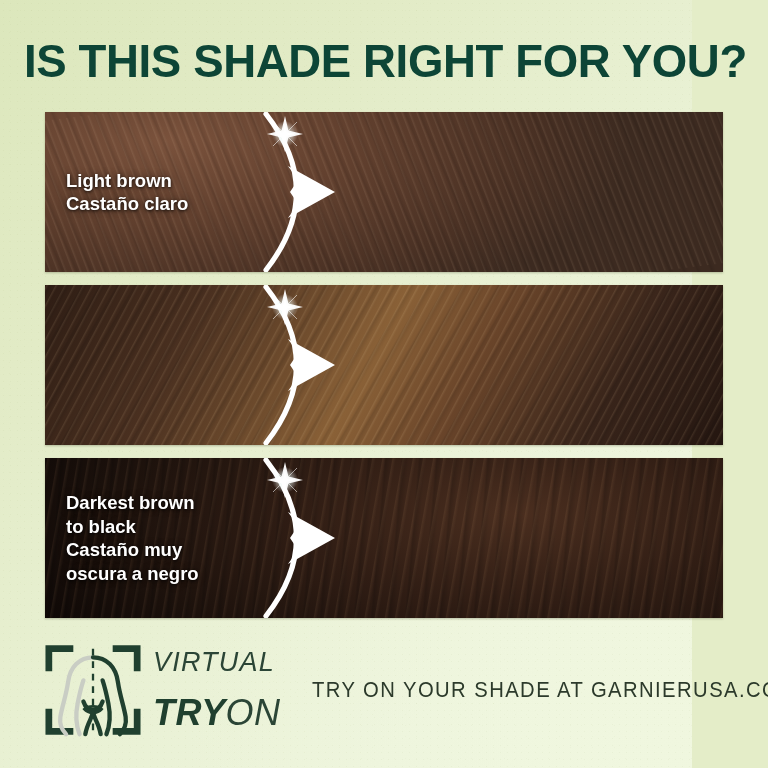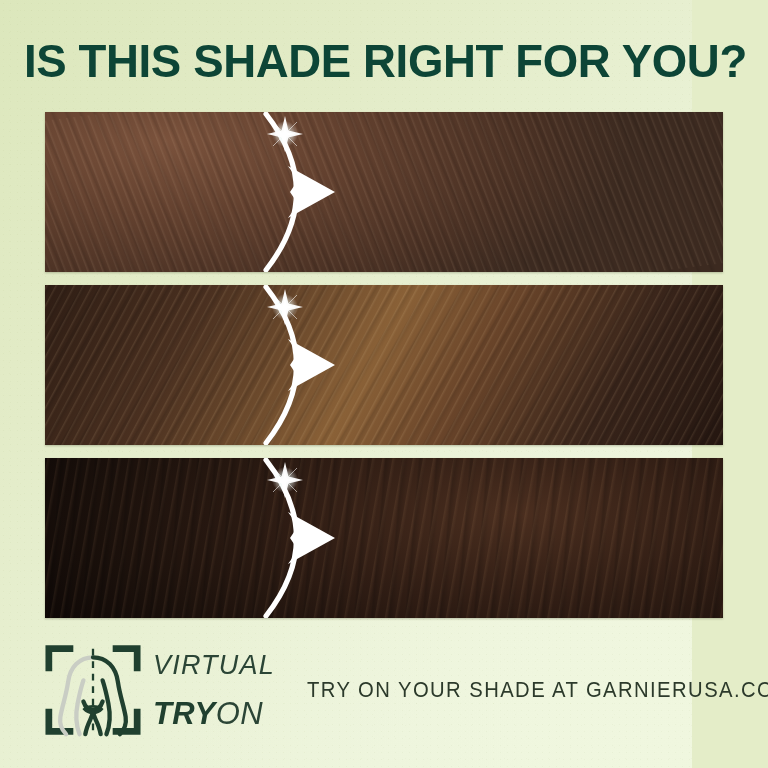--- a/index.html
+++ b/index.html
@@ -216,21 +216,21 @@
     line-height: 1;
     font-style: italic;
   }
   .vto-virtual {
     font-size: 27px;
     letter-spacing: 1.2px;
     font-weight: 400;
     color: #2b4536;
   }
   .vto-tryon {
-    font-size: 31px;
+    font-size: 36px;
     letter-spacing: 0.4px;
     margin-top: 19px;
   }
   .vto-try { font-weight: bold; color: #20402f; }
   .vto-on  { font-weight: 400; color: #2b4536; }
 
   .footer-cta {
     margin-left: 32px;
     color: #2c3a2b;
     font-family: "Liberation Sans Narrow", "Liberation Sans", sans-serif;
@@ -270,20 +270,22 @@
         <path d="M 243 54 L 290 80 L 243 106 L 253 92 L 245 80 L 253 68 Z" fill="#ffffff"></path>
         <circle cx="240" cy="22" r="13" fill="url(#spk1)"></circle>
         <path d="M240 4 L243.4 18.6 L258 22 L243.4 25.4 L240 40 L236.6 25.4 L222 22 L236.6 18.6 Z" fill="#ffffff" opacity="0.95"></path>
         <path d="M240 10 L241.6 20.4 L252 22 L241.6 23.6 L240 34 L238.4 23.6 L228 22 L238.4 20.4 Z" fill="#ffffff"></path>
         <g opacity="0.55" stroke="#ffffff" stroke-width="1">
           <line x1="228" y1="10" x2="252" y2="34"></line>
           <line x1="252" y1="10" x2="228" y2="34"></line>
         </g>
       </svg>
 
+      <div class="panel-caption">Light brown
+Castaño claro</div>
     </div>
 
     <div class="panel p2">
       <div class="hair">
         <div class="base"></div>
         <div class="strands"></div>
         <div class="strands2"></div>
       </div>
 
       <svg class="arc-svg" viewBox="0 0 678 160">
@@ -326,20 +328,24 @@
         <path d="M 243 54 L 290 80 L 243 106 L 253 92 L 245 80 L 253 68 Z" fill="#ffffff"></path>
         <circle cx="240" cy="22" r="13" fill="url(#spk3)"></circle>
         <path d="M240 4 L243.4 18.6 L258 22 L243.4 25.4 L240 40 L236.6 25.4 L222 22 L236.6 18.6 Z" fill="#ffffff" opacity="0.95"></path>
         <path d="M240 10 L241.6 20.4 L252 22 L241.6 23.6 L240 34 L238.4 23.6 L228 22 L238.4 20.4 Z" fill="#ffffff"></path>
         <g opacity="0.55" stroke="#ffffff" stroke-width="1">
           <line x1="228" y1="10" x2="252" y2="34"></line>
           <line x1="252" y1="10" x2="228" y2="34"></line>
         </g>
       </svg>
 
+      <div class="panel-caption">Darkest brown
+to black
+Castaño muy
+oscura a negro</div>
     </div>
 
   </div>
 
   <div class="footer">
 
     <div class="vto-logo">
 
       <svg class="vto-icon" viewBox="0 0 100 100">
 

